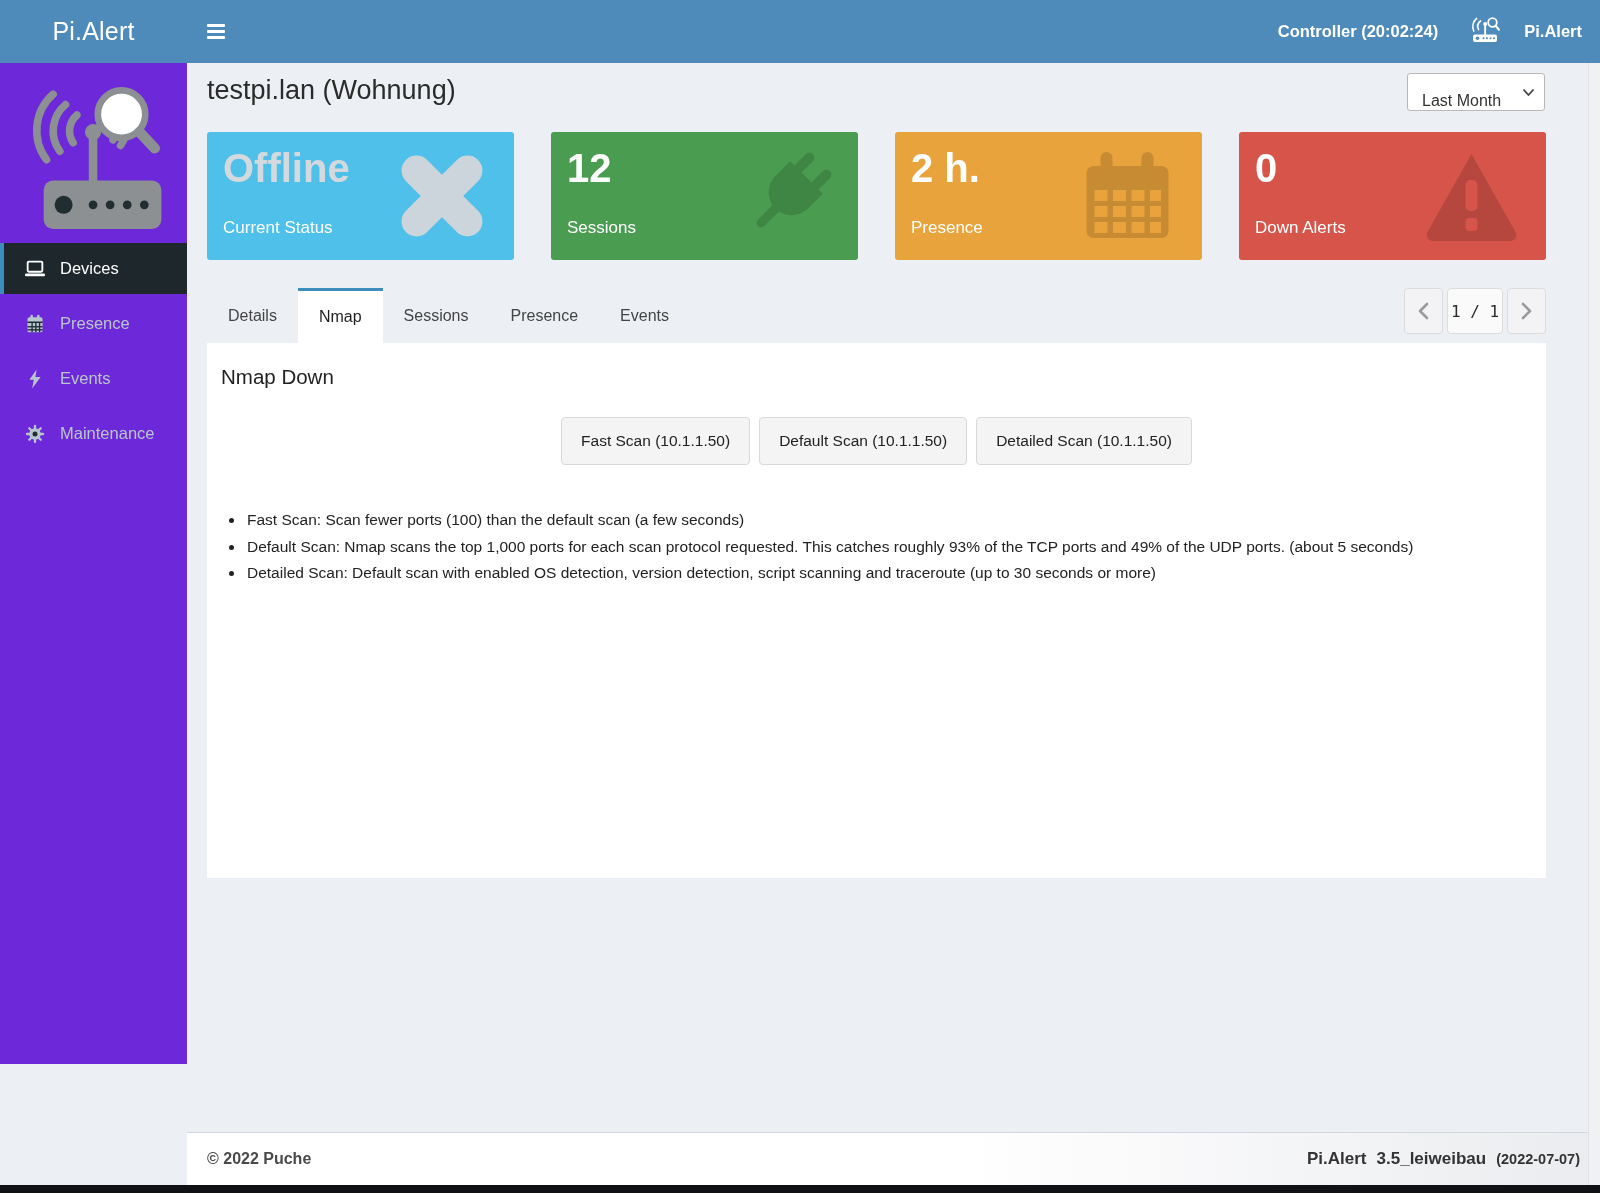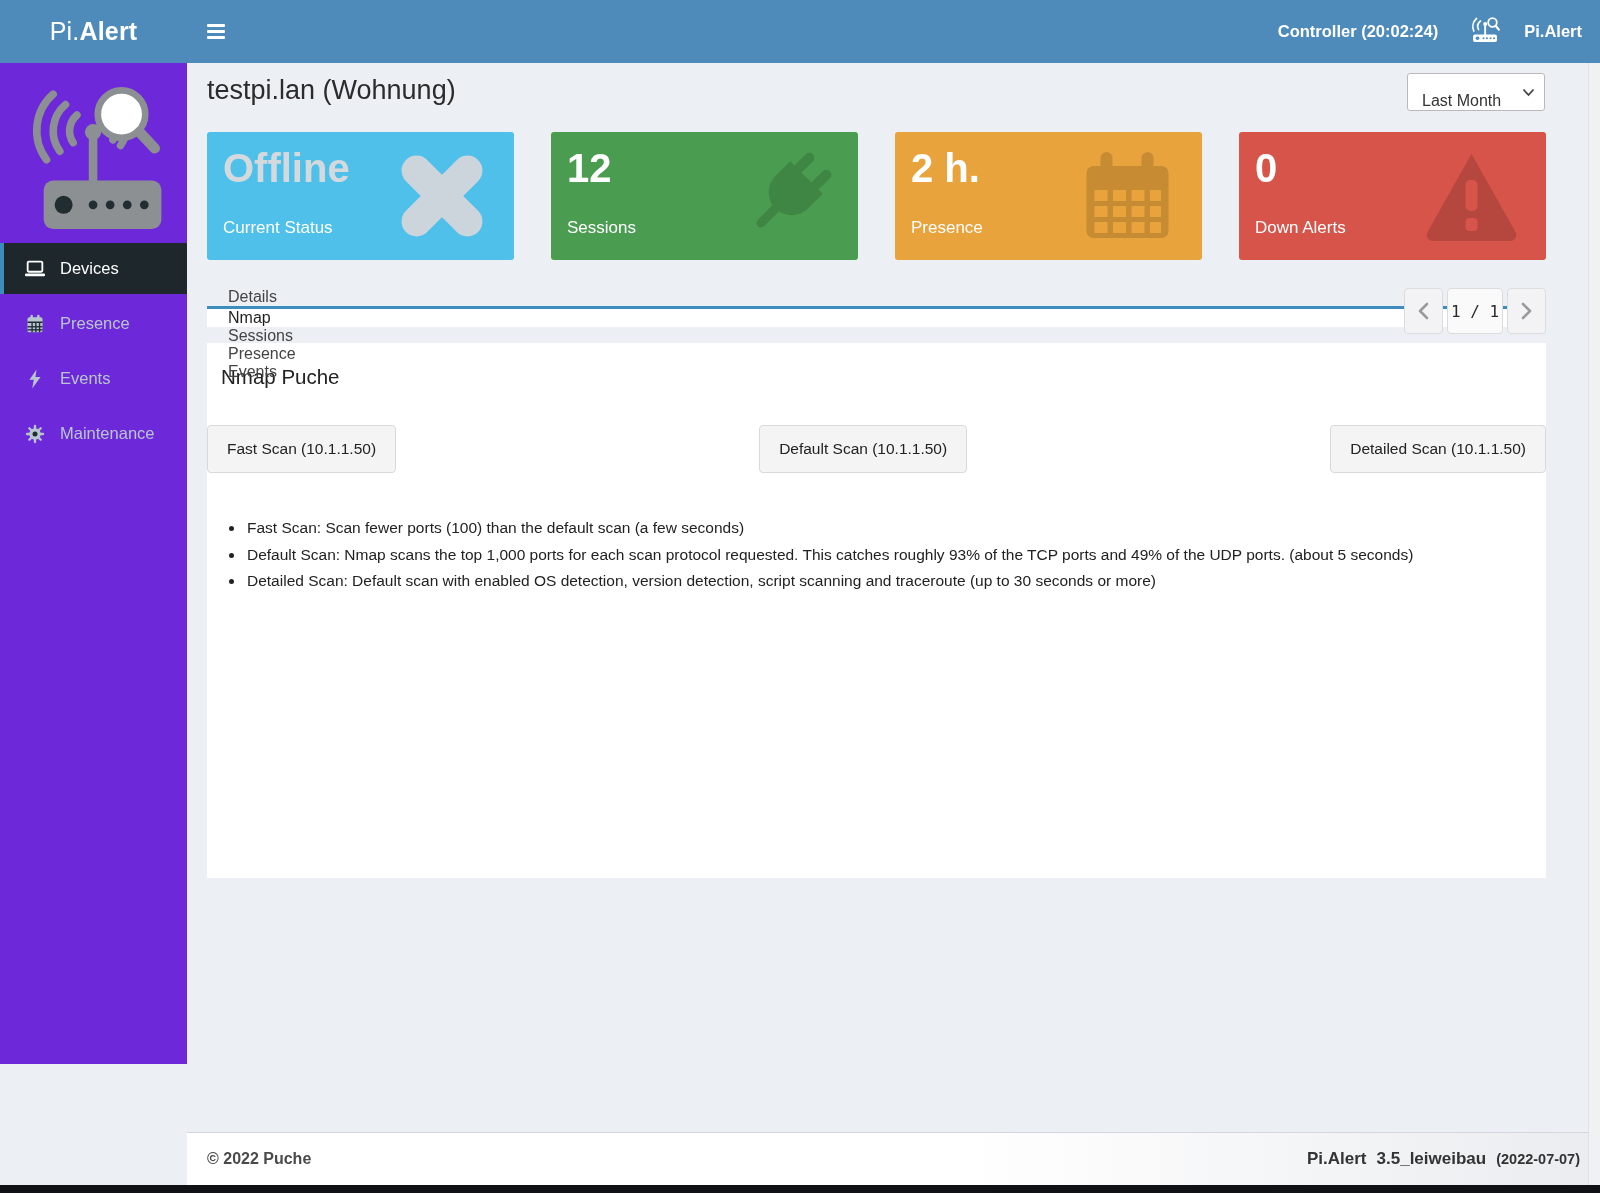--- a/index.html
+++ b/index.html
@@ -4,21 +4,21 @@
 <style>
   * { margin:0; padding:0; box-sizing:border-box; }
   html,body { width:1600px; height:1193px; }
   body { font-family:"Liberation Sans", sans-serif; background:#ecf0f5; overflow:hidden; }
   .app { position:relative; width:1600px; height:1193px; background:#ecf0f5; }
 
   
   .header { position:absolute; top:0; left:0; width:1600px; height:63px; background:#4e8bba; display:flex; }
   .logo-box { width:187px; height:63px; display:flex; align-items:center; justify-content:center; color:#fff; font-size:25px; letter-spacing:.2px; }
   .logo-box .lt { font-weight:300; }
-  .logo-box .bd { font-weight:700; }
+  .logo-box .bd { font-weight:400; }
   .navbar { flex:1; display:flex; align-items:center; justify-content:space-between; padding:0 18px 0 20px; }
   .hamburger { width:26px; height:22px; display:flex; flex-direction:column; justify-content:center; gap:3.5px; cursor:pointer; }
   .hamburger span { display:block; width:18px; height:2.6px; background:#fff; border-radius:1px; }
   .nav-right { display:flex; align-items:center; gap:20px; color:#fff; font-size:16.5px; font-weight:700; }
   .nav-right .router-mini { margin-left:12px; }
 
   
   .sidebar { position:absolute; top:63px; left:0; width:187px; height:1001px; background:#6d28d9; }
   .side-logo { display:flex; justify-content:center; padding:16px 0 12px 0; }
   .menu { margin-top:2px; }
@@ -38,32 +38,32 @@
   
   .cards { display:flex; gap:37px; margin:10px 54px 0 20px; }
   .card { flex:1; height:128px; border-radius:3px; position:relative; padding:14px 16px; color:#fff; overflow:hidden; cursor:pointer; }
   .card .big { font-size:40px; font-weight:700; line-height:1.1; }
   .card .lbl { position:absolute; left:16px; bottom:22px; font-size:17px; font-weight:400; }
   .card .c-icon { position:absolute; right:22px; top:14px; }
   .card.offline .big { color:#d4d9de; }
 
   
   .tabs-row { position:relative; margin:28px 54px 0 20px; height:55px; }
-  .tabs { display:flex; height:55px;flex-direction:column; }
+  .tabs { display:flex; height:55px; }
   .tab { padding:0 21px; display:flex; align-items:center; font-size:16px; color:#444; cursor:pointer; }
   .tab.active { background:#fff; border-top:3px solid #3c8dbc; color:#1f1f1f; }
   .pagination { position:absolute; right:0; top:0; display:flex; gap:4px; }
   .page-btn { height:46px; border:1px solid #dcdcdf; border-radius:4px; background:#f3f3f5; display:flex; align-items:center; justify-content:center; cursor:pointer; }
   .page-btn.arrow { width:39px; color:#9a9a9a; }
   .page-btn.count { width:56px; background:#fafafb; font-family:"DejaVu Sans Mono",monospace; font-size:16px; color:#2b2b2b; }
 
   
   .panel { margin:0 54px 0 20px; height:535px; background:#fff; }
   .panel-heading { padding:22px 0 0 14px; font-size:20.5px; color:#222; }
-  .scan-buttons { display:flex; justify-content:space-between; gap:9px; margin-top:36px; }
+  .scan-buttons { display:flex; justify-content:center; gap:9px; margin-top:28px; }
   .scan-btn { background:#f4f4f4; border:1px solid #d9d9d9; border-radius:4px; padding:0 19px; height:48px; display:flex; align-items:center; font-family:"Liberation Sans",sans-serif; font-size:15.5px; color:#222; cursor:pointer; }
   .notes { margin:42px 0 0 38px; font-size:15.5px; color:#222; line-height:26.5px; }
   .notes li { padding-left:2px; }
 
   
   .footer { position:absolute; top:1132px; left:187px; width:1413px; height:53px; background:linear-gradient(90deg,#ffffff 0%,#ffffff 55%,#ebecef 100%); border-top:1px solid #d2d6de; display:flex; align-items:center; justify-content:space-between; padding:0 20px;font-weight:bold; }
   .foot-left { font-size:16px; color:#4a4a4a; }
   .foot-right { display:flex; align-items:baseline; gap:10px; color:#333; }
   .foot-right .fr-app, .foot-right .fr-ver { font-size:17px; }
   .foot-right .fr-date { font-size:14.5px; }
@@ -286,21 +286,21 @@
         <div class="page-btn count">1 / 1</div>
         <div class="page-btn arrow">
           <svg width="11" height="18" viewBox="0 0 11 18">
               <polyline points="2,2 9,9 2,16" fill="none" stroke="#9a9a9a" stroke-width="2.6" stroke-linecap="round" stroke-linejoin="round"></polyline>
             </svg>
         </div>
       </div>
     </div>
 
     <div class="panel">
-      <div class="panel-heading">Nmap Puche</div>
+      <div class="panel-heading">Nmap Down</div>
       <div class="scan-buttons">
         <button class="scan-btn">Fast Scan (10.1.1.50)</button>
         <button class="scan-btn">Default Scan (10.1.1.50)</button>
         <button class="scan-btn">Detailed Scan (10.1.1.50)</button>
       </div>
       <ul class="notes">
         <li>Fast Scan: Scan fewer ports (100) than the default scan (a few seconds)</li>
         <li>Default Scan: Nmap scans the top 1,000 ports for each scan protocol requested. This catches roughly 93% of the TCP ports and 49% of the UDP ports. (about 5 seconds)</li>
         <li>Detailed Scan: Default scan with enabled OS detection, version detection, script scanning and traceroute (up to 30 seconds or more)</li>
       </ul>

